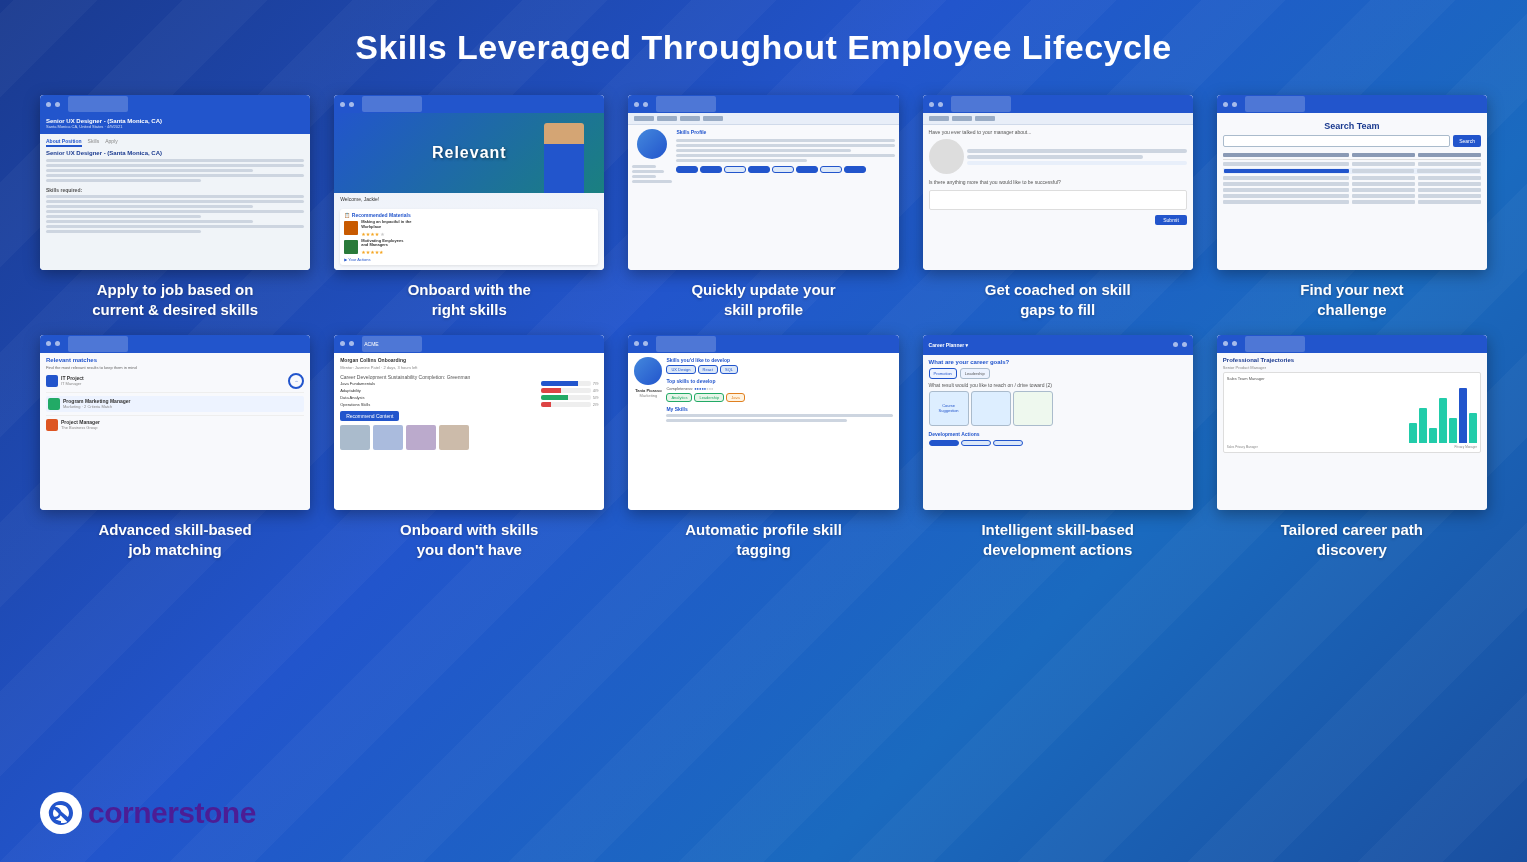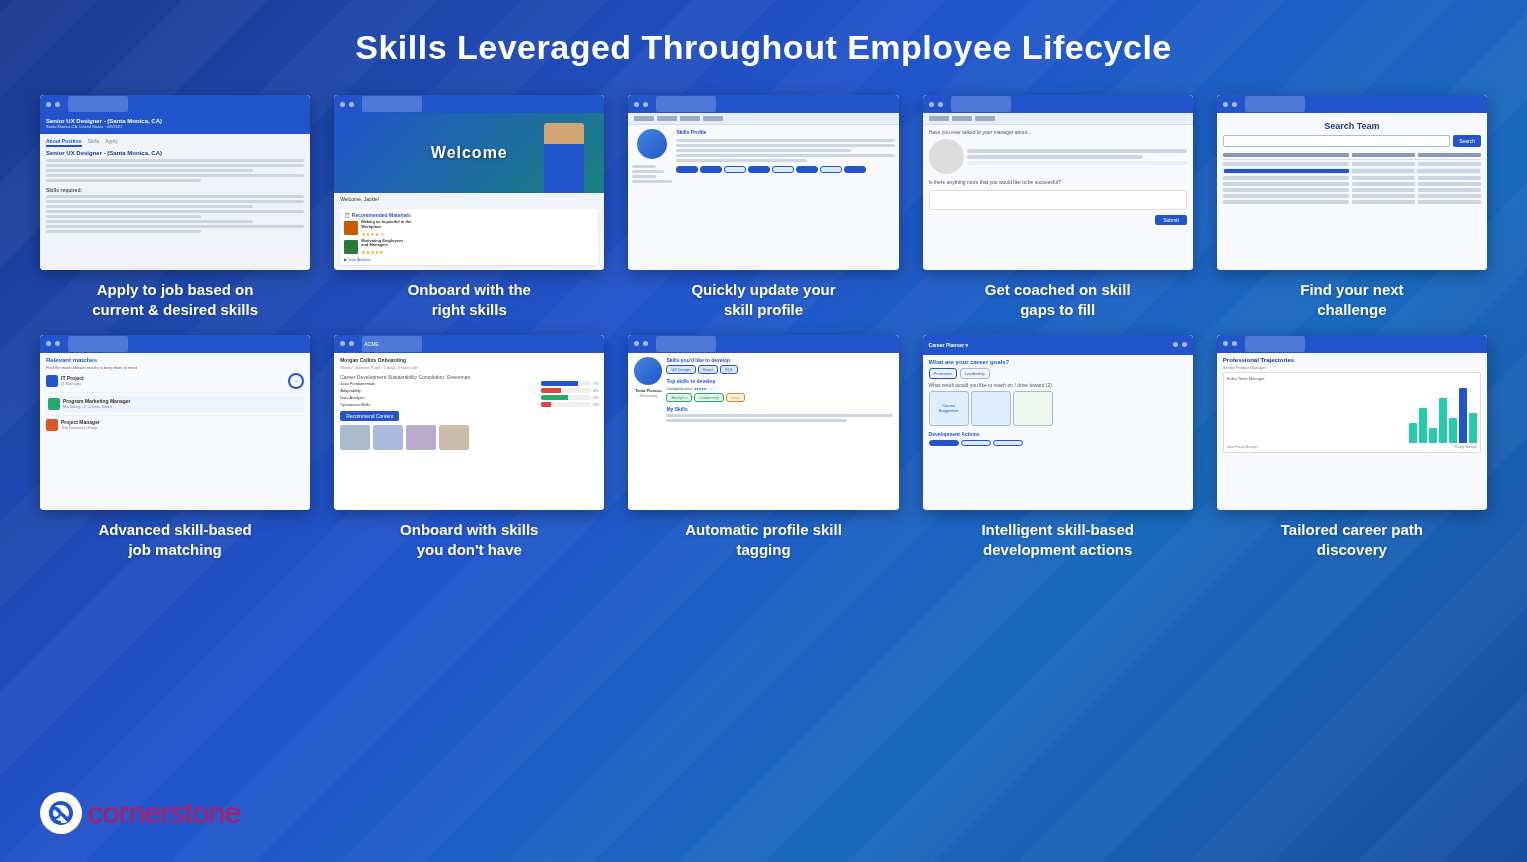--- a/index.html
+++ b/index.html
@@ -272,22 +272,22 @@
       width: 42px;
       height: 42px;
       background: #fff;
       border-radius: 50%;
       display: flex;
       align-items: center;
       justify-content: center;
     }
     .logo-text {
       font-size: 30px;
-      font-weight: 400;
-      color: #be185d;
+      font-weight: 700;
+      color: #4c1d95;
       letter-spacing: -0.5px;
     }
 
     .mock-search-title {
       font-size: 7px;
       font-weight: bold;
       color: #2255cc;
       text-align: center;
       padding: 3px;
     }
@@ -344,21 +344,21 @@
 
   <div class="cell">
     <div class="screenshot-wrapper">
       <div class="mock-screen screen-welcome">
         <div class="mock-topbar">
           <div class="mock-dot"></div>
             <div class="mock-dot"></div>
           <div class="mock-logo-area"></div>
         </div>
         <div class="welcome-img">
-          <div class="welcome-text-big">Welcome</div>
+          <div class="welcome-text-big">Relevant</div>
           <div class="welcome-person"></div>
         </div>
         <div style="padding:3px 6px; font-size:5px; color:#333;">Welcome, Jackie!</div>
         <div class="materials-panel screen-welcome">
           <div class="materials-title">📋 Recommended Materials</div>
           <div class="materials-item">
             <div class="mat-icon" style="background:#c85a00;"></div>
             <div class="mat-text">
               <div style="font-size:4px; font-weight:bold; color:#333; line-height:1.2;">Making an Impactful in the<br>Workplace</div>
               <div style="display:flex; gap:1px; margin-top:1px;">

